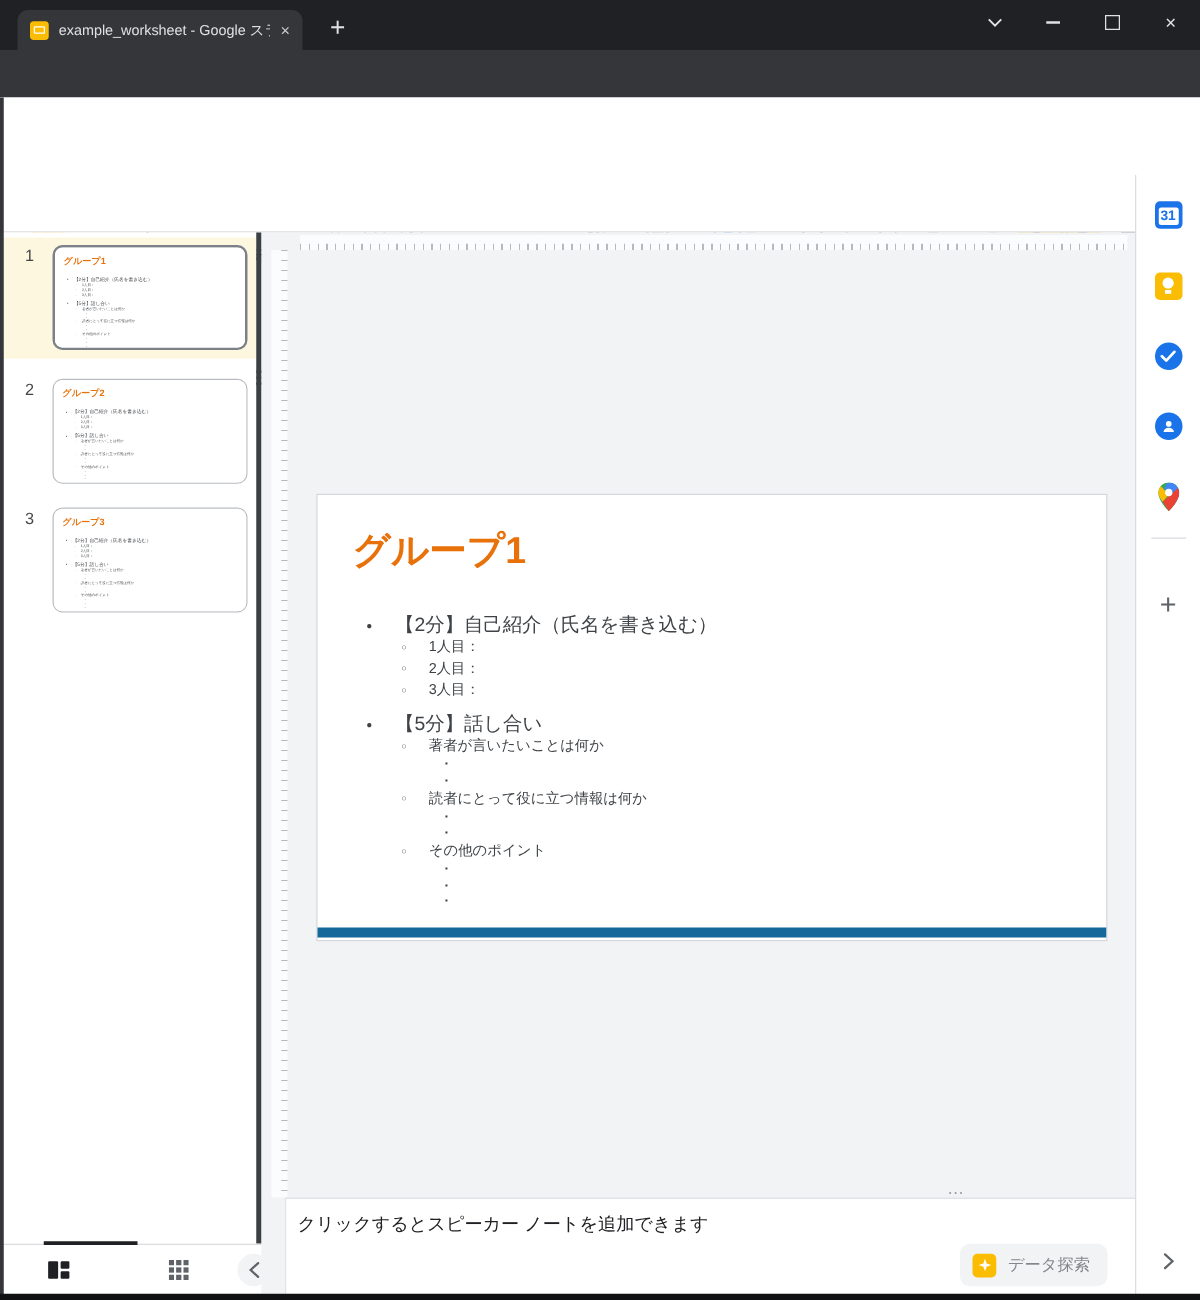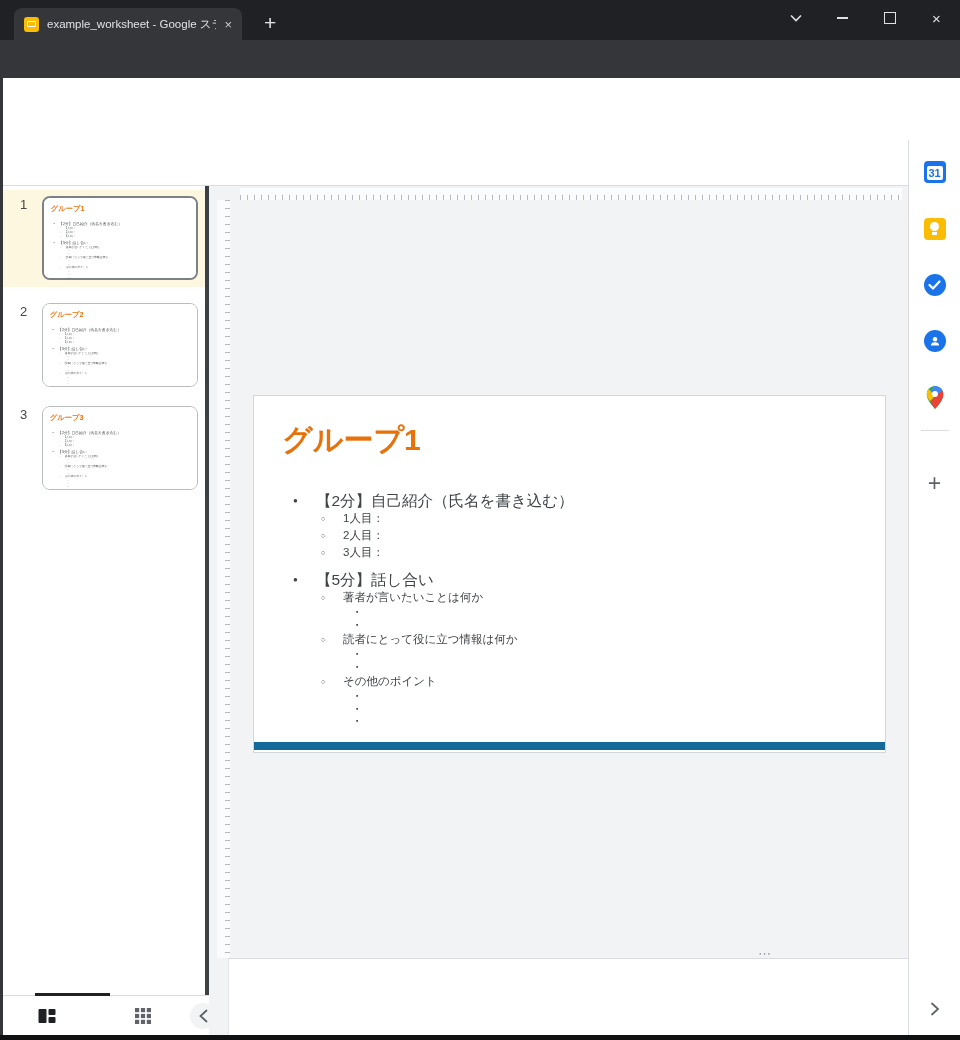--- a/index.html
+++ b/index.html
@@ -671,20 +671,29 @@
                 </div>
               </div>
             </div>
           </div>
         </div>
       </div>
     </div>
   <div class="dark-scroll"></div>
 
   <div class="notes">
+    <div class="notes-text">クリックするとスピーカー ノートを追加できます</div>
+    <div class="explore-btn">
+      <span class="explore-ico">
+        <svg width="12" height="12" viewBox="0 0 24 24">
+            <path d="M12 2 L14.6 9.4 L22 12 L14.6 14.6 L12 22 L9.4 14.6 L2 12 L9.4 9.4 Z" fill="#fff"></path>
+          </svg>
+      </span>
+      <span class="explore-label">データ探索</span>
+    </div>
   </div>
 
   <div class="film-footer">
     <div class="footer-indicator"></div>
     <div class="foot-btn" style="left:34px;">
       <svg width="18" height="16" viewBox="0 0 18 16">
           <rect x="0.5" y="1" width="8" height="14" rx="1" fill="#202124"></rect>
           <rect x="10.5" y="1" width="7" height="6" rx="1" fill="#202124"></rect>
           <rect x="10.5" y="9" width="7" height="6" rx="1" fill="#202124"></rect>
         </svg>

